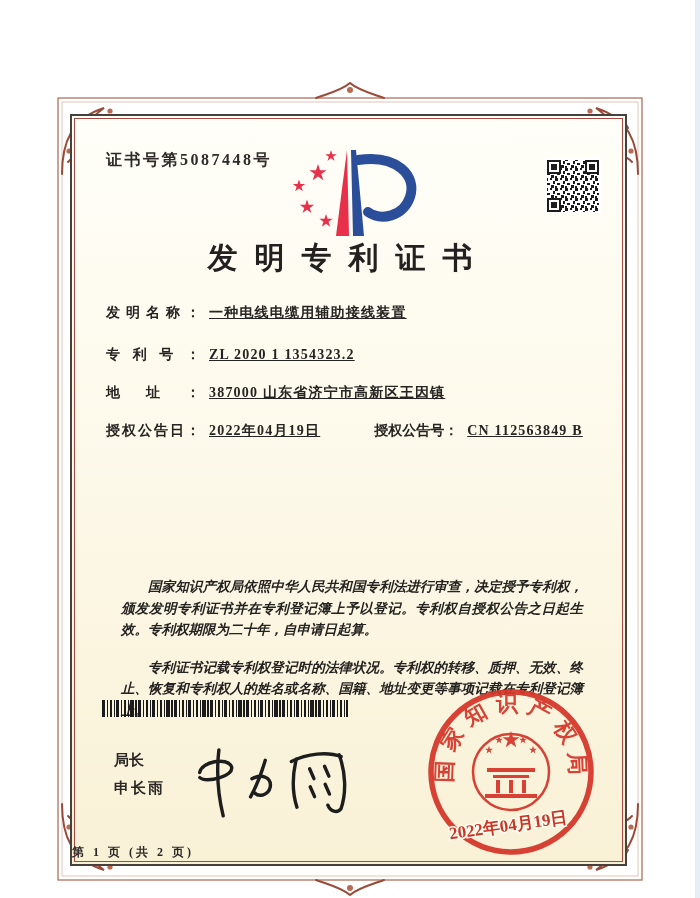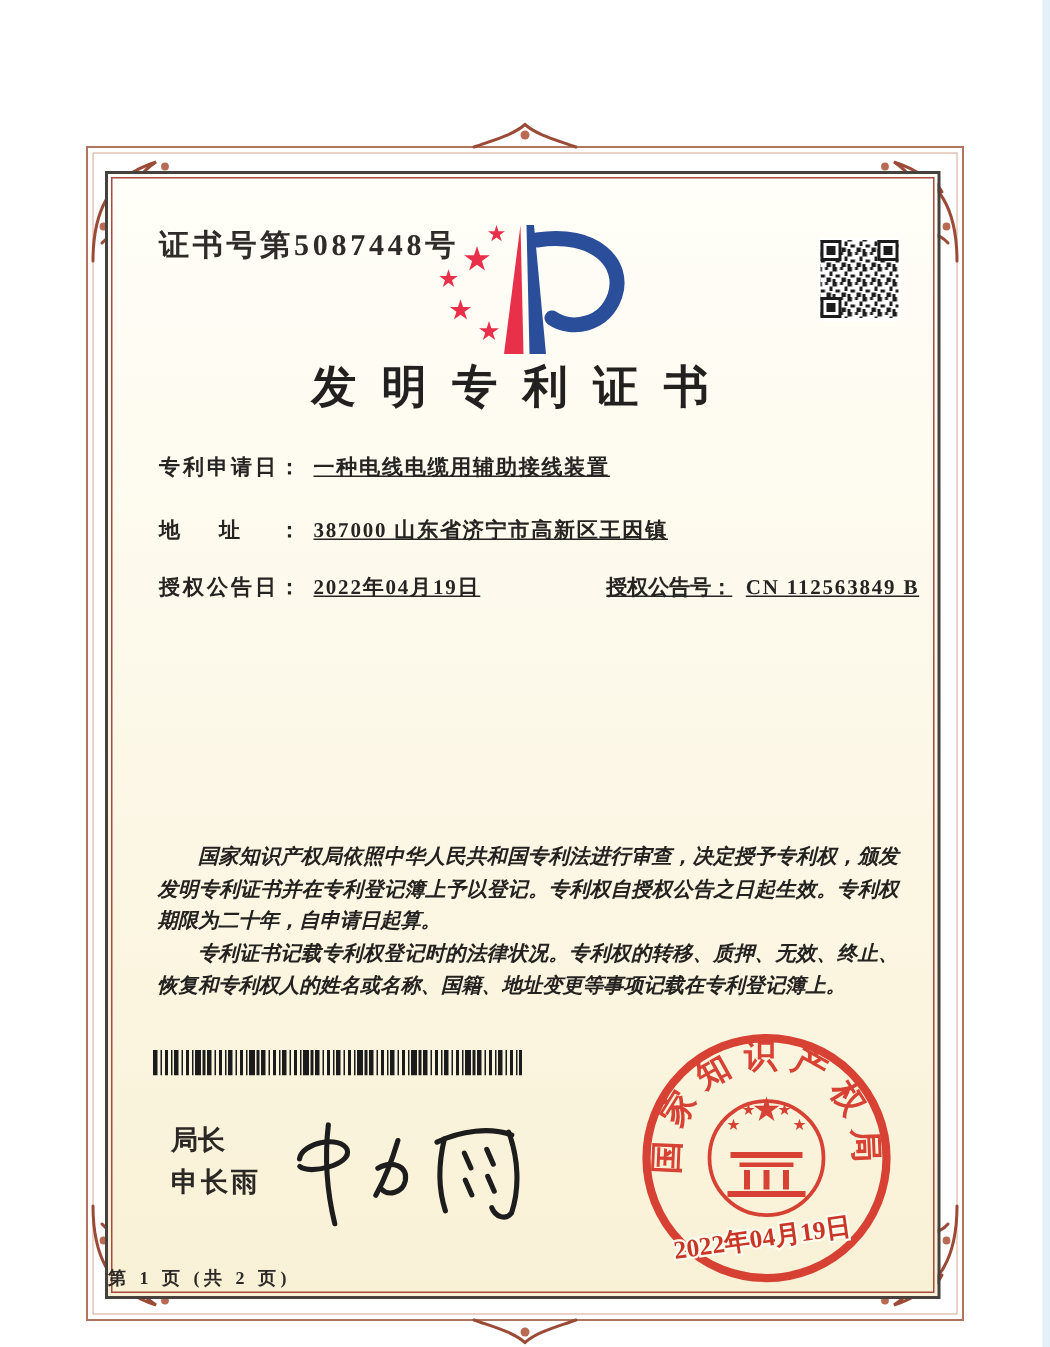--- a/index.html
+++ b/index.html
@@ -10,38 +10,38 @@
   }
   .page{position:relative;width:700px;height:898px;background:#fff;}
   .edge-strip{position:absolute;right:0;top:0;width:5px;height:898px;background:#e3f0f8;}
   .ornate{position:absolute;left:0;top:0;z-index:0;}
   .cert{
     position:absolute;left:70px;top:114px;width:557px;height:752px;z-index:1;
     background:linear-gradient(180deg,#fffef8 0%,#fdf9ea 45%,#f9f1d6 100%);
     border:2px solid #46413d;box-sizing:border-box;
   }
   .inner-line{position:absolute;left:2px;top:2px;right:2px;bottom:2px;border:1px solid #a8493f;pointer-events:none;}
-  .cert-no{position:absolute;left:34px;top:34px;font-size:20px;font-weight:700;color:#2e2b29;letter-spacing:2.5px;}
+  .cert-no{position:absolute;left:34px;top:34px;font-size:16px;font-weight:700;color:#2e2b29;letter-spacing:2.5px;}
   .qr{position:absolute;left:473px;top:42px;width:56px;height:56px;}
   .logo{position:absolute;left:205px;top:28px;width:150px;height:96px;}
   .title{
     position:absolute;left:0;top:122px;width:100%;text-align:center;
     font-size:30px;font-weight:700;color:#232120;letter-spacing:17px;box-sizing:border-box;
   }
   .fields{position:absolute;left:34px;top:187px;width:494px;}
   .frow{font-size:14px;font-weight:700;color:#262422;line-height:20px;margin-bottom:18px;white-space:nowrap;}
   .frow.first{margin-bottom:22px;}
   .flabel{display:inline-block;width:94px;text-align:justify;text-align-last:justify;letter-spacing:0;}
   .fvalue{margin-left:9px;letter-spacing:1.2px;text-decoration:underline;}
-  .grant-no-label{margin-left:84px;text-decoration:underline;}
+  .grant-no-label{margin-left:54px;}
   .paras{position:absolute;left:33px;top:444px;width:494px;font-size:13.5px;line-height:21.5px;
     color:#242220;font-weight:600;font-style:italic;text-align:justify;}
-  .paras p{margin:0;text-indent:2em;}
+  .paras p{margin:16px;text-indent:2em;}
   .barcode{position:absolute;left:30px;top:584px;width:246px;height:17px;}
-  .director{position:absolute;left:42px;top:636px;font-size:18px;font-weight:700;color:#2a2725;line-height:16px;}
+  .director{position:absolute;left:42px;top:636px;font-size:15px;font-weight:700;color:#2a2725;line-height:16px;}
   .director .row2{margin-top:12px;letter-spacing:2px;}
   .signature{position:absolute;left:108px;top:618px;width:190px;height:95px;}
   .seal{position:absolute;left:423px;top:684px;width:176px;height:176px;z-index:3;opacity:.94;}
   .footer{position:absolute;left:0;top:728px;width:100%;text-align:left;font-size:12px;font-weight:700;
     color:#2c2927;letter-spacing:3px;}
 </style>
 </head>
 <body>
 
 <div class="page">
@@ -121,21 +121,24 @@
       <g fill="#2b4e9b">
         <polygon points="74,6 79,6 87,92 76,92"></polygon>
       </g>
       <path d="M81,16 C120,10 140,32 133,53 C126,73 104,77 91,68" stroke="#2b4e9b" stroke-width="10" fill="none" stroke-linecap="round"></path>
     </svg>
 
     <div class="title">发明专利证书</div>
 
     <div class="fields">
       <div class="frow first">
-        <span class="flabel">专利申请日：</span><span class="fvalue">一种电线电缆用辅助接线装置</span>
+        <span class="flabel">发明名称：</span><span class="fvalue">一种电线电缆用辅助接线装置</span>
+      </div>
+      <div class="frow">
+        <span class="flabel">专利号：</span><span class="fvalue">ZL 2020 1 1354323.2</span>
       </div>
       <div class="frow">
         <span class="flabel">地址：</span><span class="fvalue">387000 山东省济宁市高新区王因镇</span>
       </div>
       <div class="frow">
         <span class="flabel">授权公告日：</span><span class="fvalue">2022年04月19日</span><span class="grant-no-label">授权公告号：</span><span class="fvalue">CN 112563849 B</span>
       </div>
     </div>
 
     <div class="paras">

